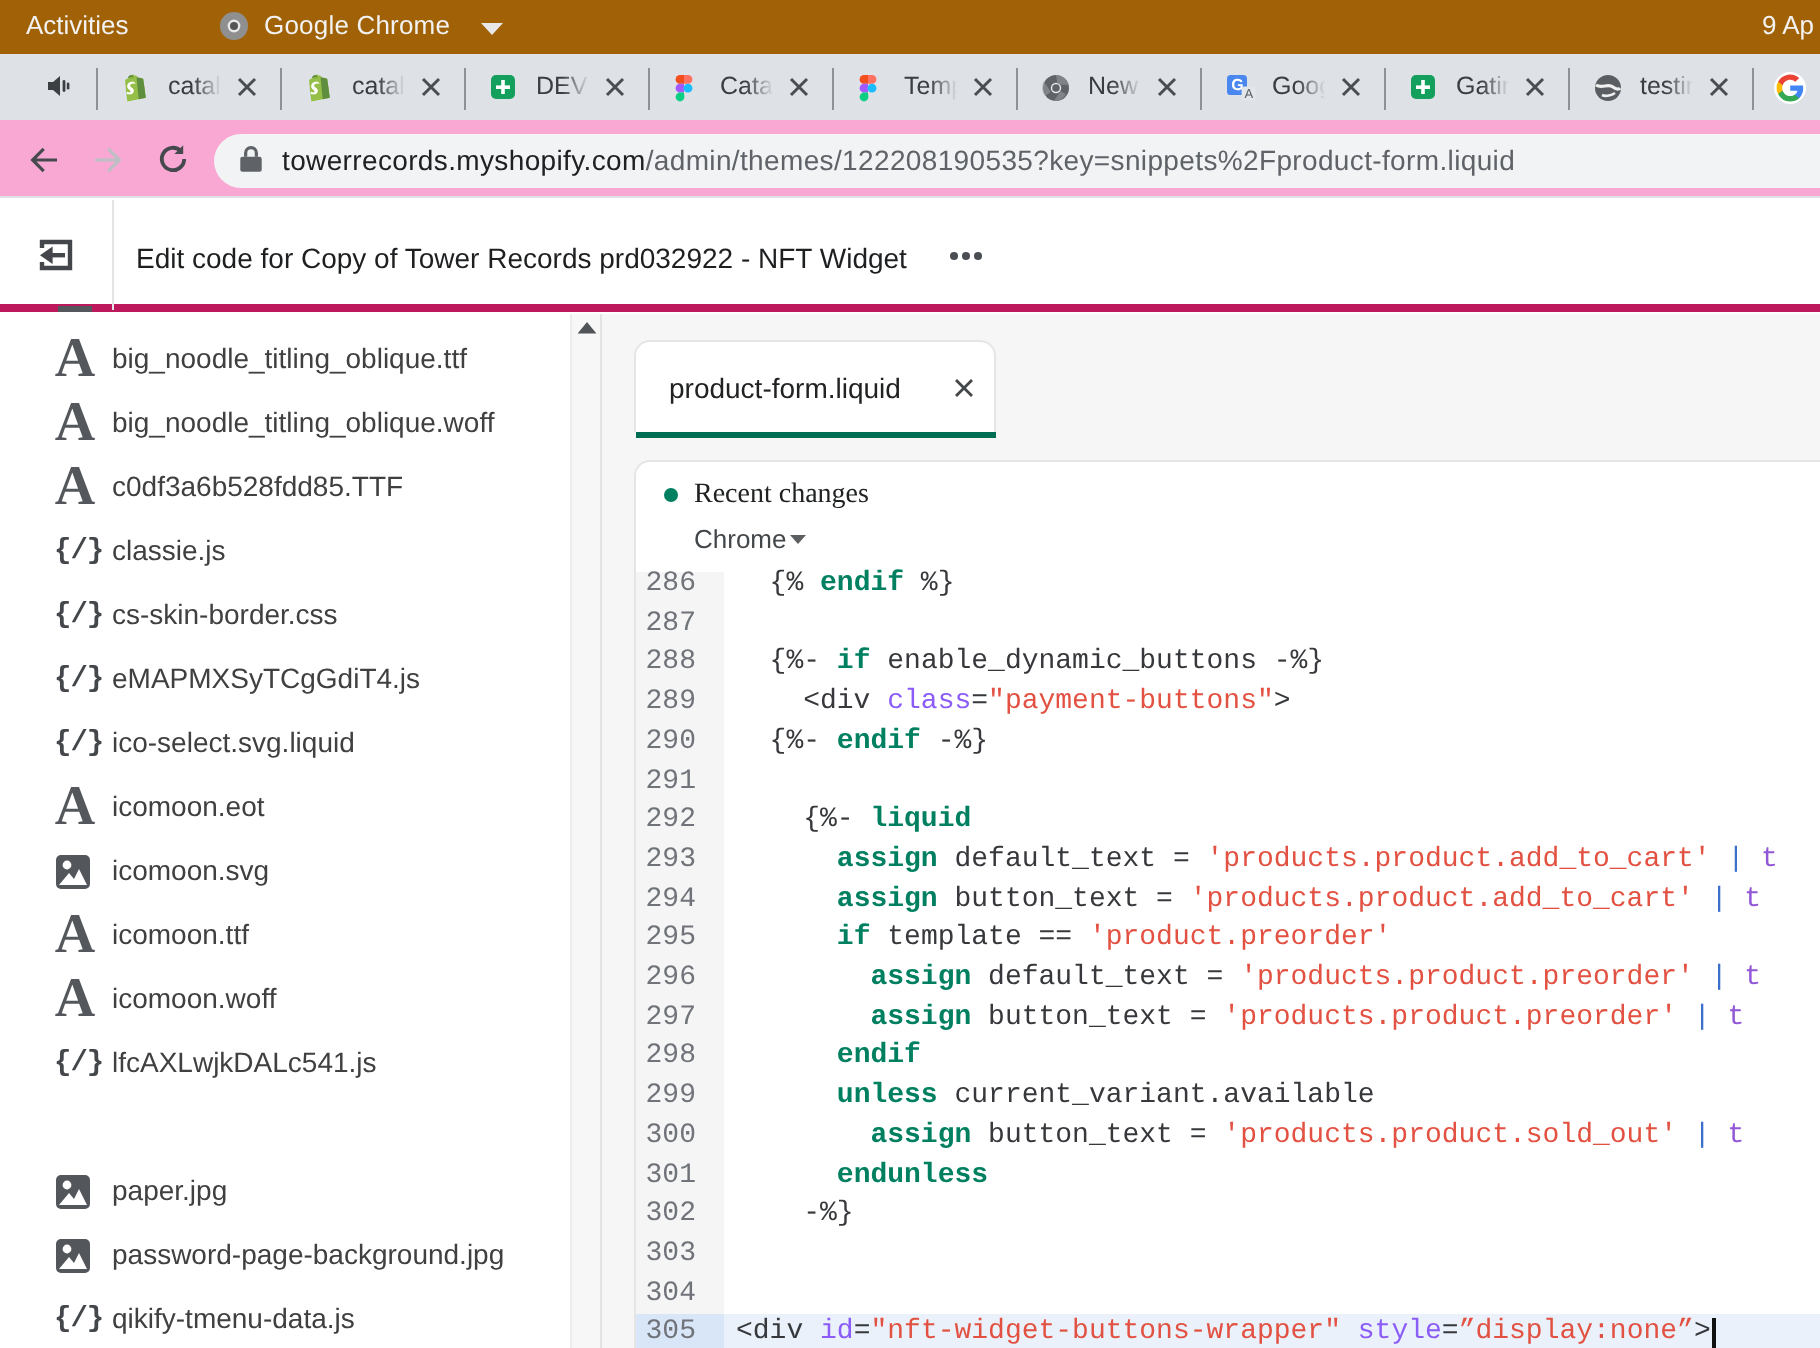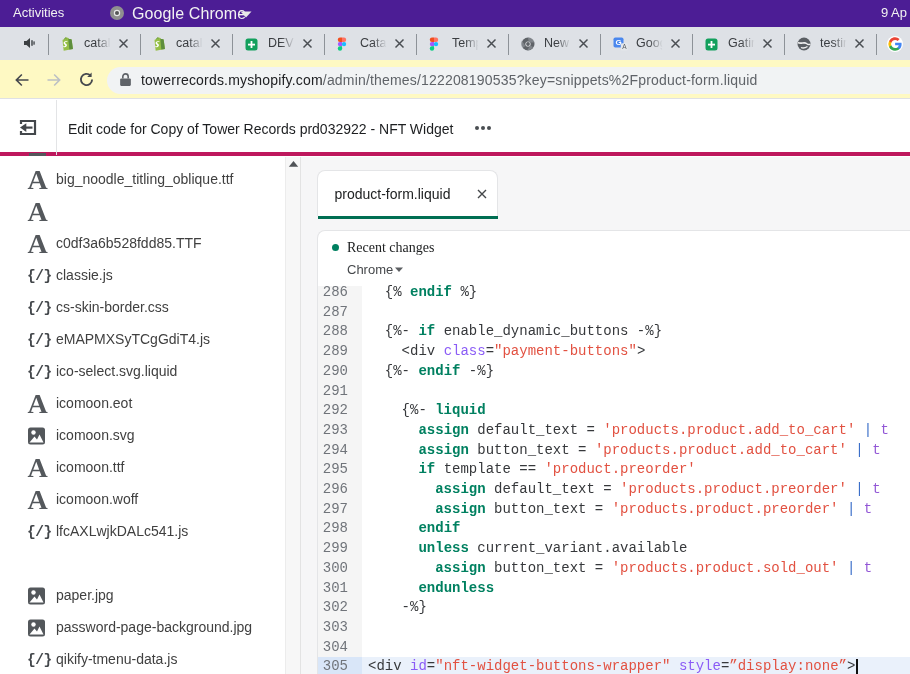--- a/index.html
+++ b/index.html
@@ -2,36 +2,36 @@
 <html><head>
 <meta charset="utf-8">
 <style>
   * { margin:0; padding:0; box-sizing:border-box; }
   html,body { width:910px; height:674px; overflow:hidden; }
   body { font-family:"Liberation Sans", sans-serif; }
   .page { position:relative; width:910px; height:674px; overflow:hidden; background:#fff; }
   .abs { position:absolute; }
 
   
-  .ubar { left:0; top:0; width:910px; height:27px; background:#4c1d95; color:#f2f2f2; }
+  .ubar { left:0; top:0; width:910px; height:27px; background:#a16207; color:#f2f2f2; }
   .ubar .act { left:13px; top:5px; font-size:13px; }
-  .ubar .gc { left:132px; top:4.5px; font-size:16px; letter-spacing:0.1px; }
+  .ubar .gc { left:132px; top:4.5px; font-size:13px; letter-spacing:0.1px; }
   .ubar .clock { left:881px; top:5px; font-size:13px; width:40px; white-space:nowrap; overflow:hidden; }
 
   
   .tabstrip { left:0; top:27px; width:910px; height:33px; background:#dee1e6; }
   .tdiv { position:absolute; top:7px; width:1px; height:20.5px; background:#8d9298; }
   .tab { position:absolute; top:0; width:92px; height:33px; }
   .tab .fav { position:absolute; left:13px; top:10px; width:14px; height:14px; }
   .tab .lbl { position:absolute; left:36px; top:9px; width:31px; height:16px; font-size:12.5px; color:#3a3d41; white-space:nowrap; overflow:hidden;
       -webkit-mask-image:linear-gradient(to right,#000 42%,transparent 86%); mask-image:linear-gradient(to right,#000 42%,transparent 86%); }
   .tab .tx { position:absolute; left:70px; top:11px; width:11px; height:11px; }
 
   
-  .toolbar { left:0; top:60px; width:910px; height:39px; background:#fef9c3; border-bottom:1px solid #dfe1e5; }
+  .toolbar { left:0; top:60px; width:910px; height:39px; background:#f9a8d4; border-bottom:1px solid #dfe1e5; }
   .pill { position:absolute; left:107px; top:7px; width:820px; height:27px; border-radius:13.5px; background:#f1f3f4; }
   .url { position:absolute; left:141px; top:12px; font-size:14px; letter-spacing:0.18px; color:#5f6368; white-space:nowrap; }
   .url b { font-weight:normal; color:#202124; }
 
   
   .sheader { left:0; top:100px; width:910px; height:56px; background:#fff; border-bottom:4px solid #be185d; }
   .sheader .vdiv { position:absolute; left:56px; top:0; width:1px; height:55px; background:#e3e4e6; }
   .sheader .title { position:absolute; left:68px; top:21px; font-size:14px; color:#1d1f21; }
   .dots { position:absolute; left:475px; top:126px; }
   .dots i { position:absolute; width:4px; height:4px; border-radius:50%; background:#4a4e52; top:0; }
@@ -258,20 +258,21 @@
 
   <div class="abs content">
     <div class="sidebar" id="sidebar">
       <div style="position:absolute;left:29px;top:-4px;width:17px;height:3px;background:#54585c"></div>
     <div class="row" style="top: 7px;">
           <div class="ic iconA">A</div>
           <div class="nm">big_noodle_titling_oblique.ttf</div>
         </div>
         <div class="row" style="top: 39px;">
           <div class="ic iconA">A</div>
+          <div class="nm">big_noodle_titling_oblique.woff</div>
         </div>
         <div class="row" style="top: 71px;">
           <div class="ic iconA">A</div>
           <div class="nm">c0df3a6b528fdd85.TTF</div>
         </div>
         <div class="row" style="top: 103px;">
           <div class="ic iconB">{/}</div>
           <div class="nm">classie.js</div>
         </div>
         <div class="row" style="top: 135px;">

